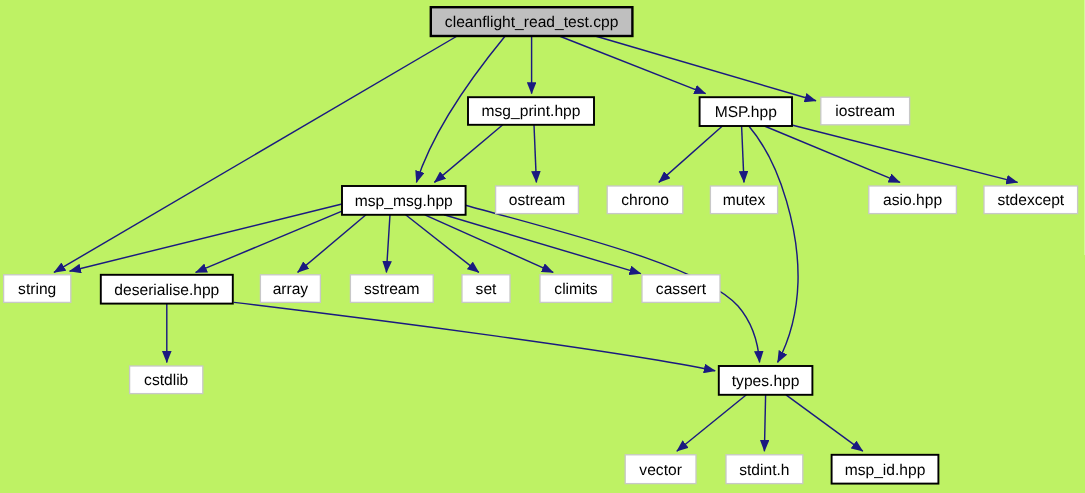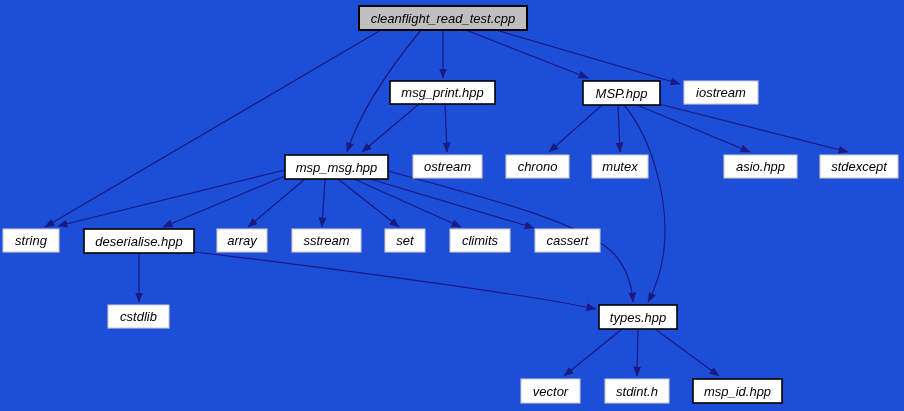--- a/index.html
+++ b/index.html
@@ -4,23 +4,22 @@
 <style>
   html, body {
     margin: 0;
     padding: 0;
     background: #ffffff;
   }
   .graph-wrap {
     width: 904px;
     height: 411px;
     position: relative;
-    background: #1d4ed8;
+    background: #bef264;
     overflow: hidden;
-    font-style: italic;
   }
   svg {
     display: block;
   }
   .edge {
     fill: none;
     stroke-width: 1.2px;
   }
   .node-rect.root {
     stroke-width: 2px;

